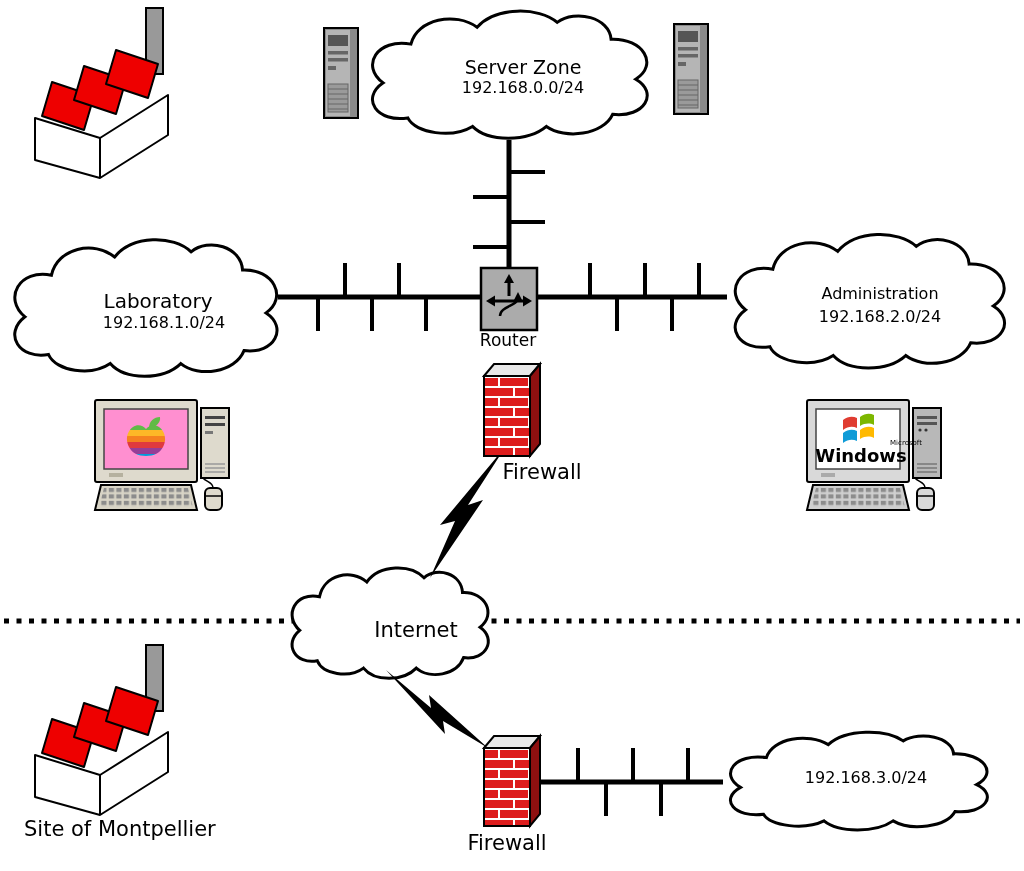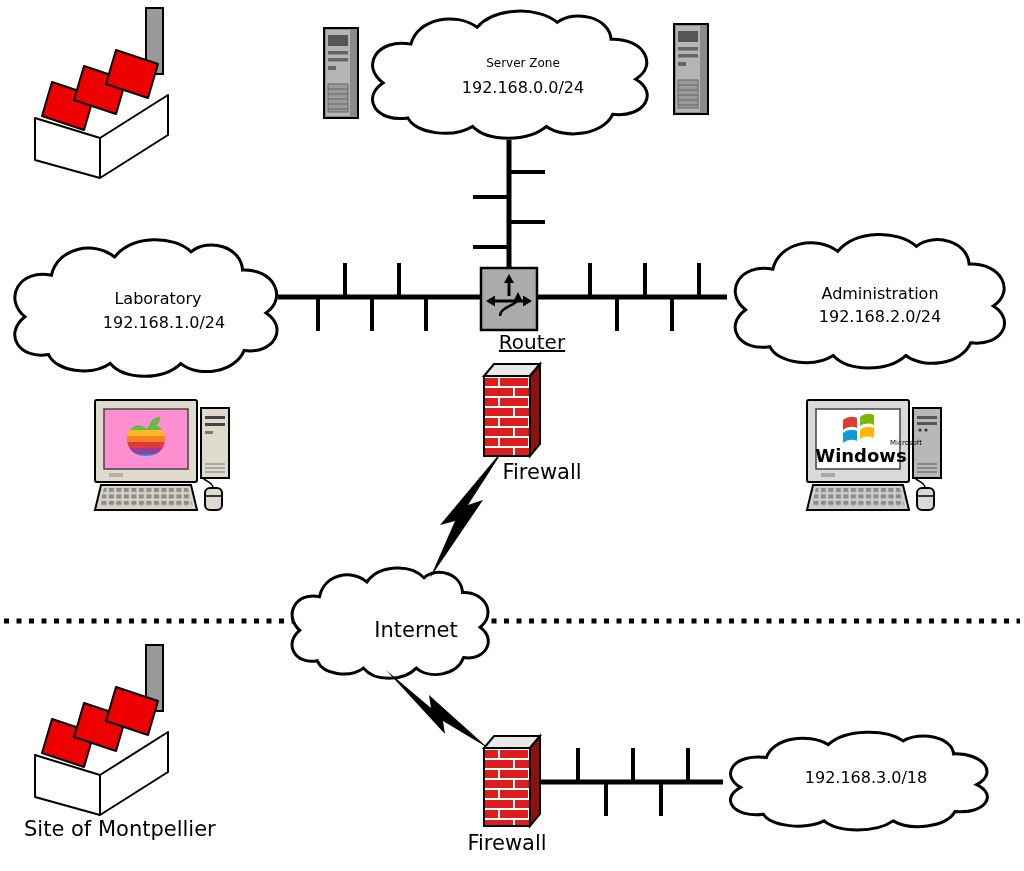--- a/index.html
+++ b/index.html
@@ -178,33 +178,33 @@
     </g>
     <g>
       <path d="M120,92 C120,86 113,86 110,82" stroke="#000" stroke-width="1.5" fill="none"></path>
       <rect x="112" y="92" width="17" height="22" rx="5" fill="#d9d9d9" stroke="#000" stroke-width="2"></rect>
       <path d="M112,100 h17" stroke="#000" stroke-width="1.5"></path>
     </g>
   </g>
 </svg>
 
 
-<div class="lbl ctr" style="left:523px; top:57px; font-size:12px;">Server Zone</div>
+<div class="lbl ctr" style="left:523px; top:57px; font-size:19px;">Server Zone</div>
 <div class="lbl ctr" style="left:523px; top:79px; font-size:16px;">192.168.0.0/24</div>
 
-<div class="lbl ctr" style="left:158px; top:290px; font-size:16px;">Laboratory</div>
+<div class="lbl ctr" style="left:158px; top:290px; font-size:20px;">Laboratory</div>
 <div class="lbl ctr" style="left:164px; top:314px; font-size:16px;">192.168.1.0/24</div>
 
 <div class="lbl ctr" style="left:880px; top:285px; font-size:16px;">Administration</div>
 <div class="lbl ctr" style="left:880px; top:308px; font-size:16px;">192.168.2.0/24</div>
 
-<div class="lbl ctr" style="left:532px; top:331px; font-size:20px;text-decoration:underline;">Router</div>
+<div class="lbl ctr" style="left:508px; top:331px; font-size:17px;">Router</div>
 <div class="lbl ctr" style="left:542px; top:460px; font-size:21px;">Firewall</div>
 <div class="lbl ctr" style="left:394px; top:618px; font-size:21px;margin-left:22px;">Internet</div>
 
 <div class="lbl" style="left:24px; top:817px; font-size:21px;">Site of Montpellier</div>
 <div class="lbl ctr" style="left:507px; top:831px; font-size:21px;">Firewall</div>
-<div class="lbl ctr" style="left:866px; top:769px; font-size:16px;">192.168.3.0/18</div>
+<div class="lbl ctr" style="left:866px; top:769px; font-size:16px;">192.168.3.0/24</div>
 
 <div class="lbl ctr" style="left:906px; top:439px; font-size:7px;">Microsoft</div>
 <div class="lbl ctr bold" style="left:861px; top:446px; font-size:18px;">Windows</div>
 
 </div>
 
 </body></html>

